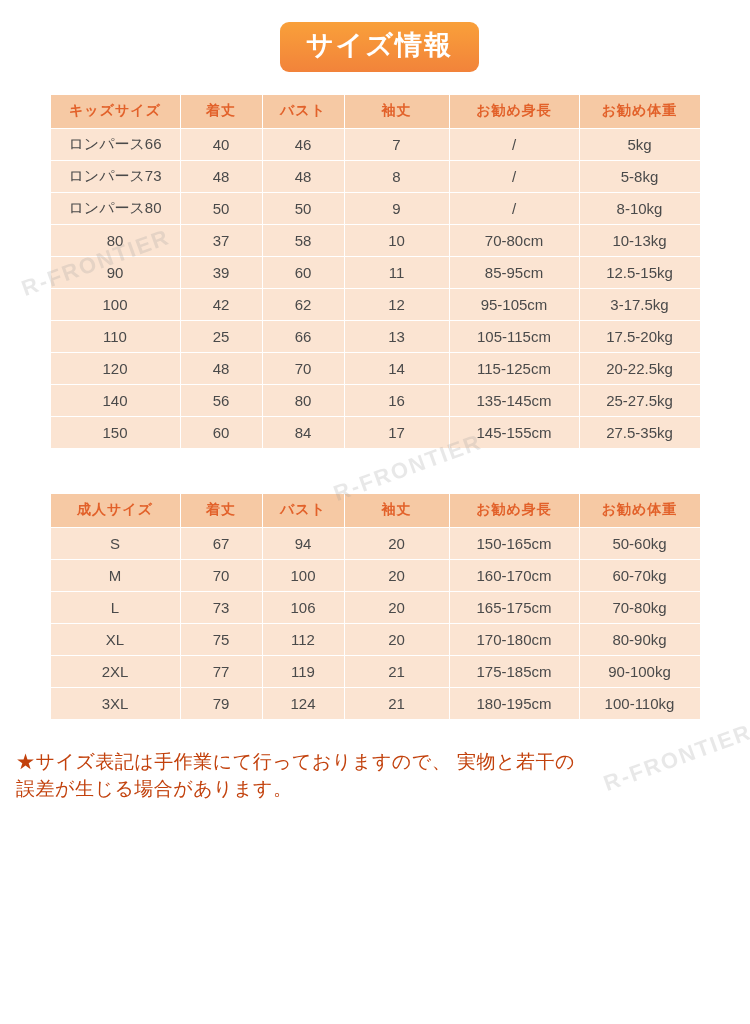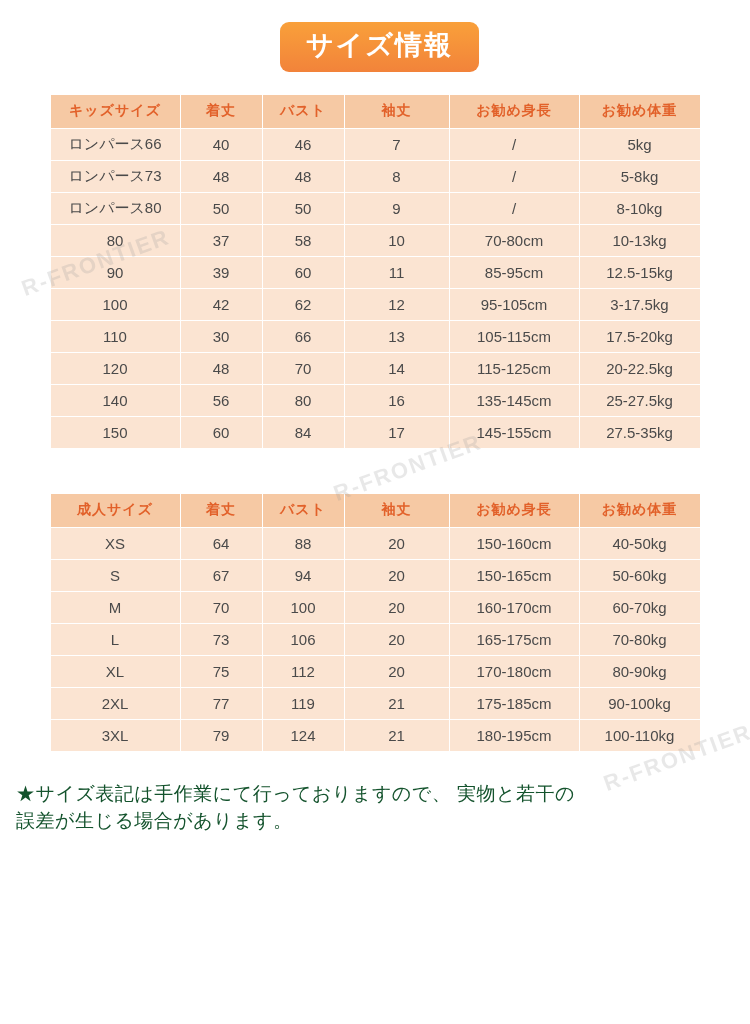--- a/index.html
+++ b/index.html
@@ -91,21 +91,21 @@
   .adult col.c5 { width: 121px; }
 
   .spacer-1 { height: 22px; }
   .spacer-2 { height: 44px; }
 
   
   .footnote {
     margin: 28px 16px 0 16px;
     font-size: 19px;
     line-height: 1.45;
-    color: #14532d;
+    color: #c2410c;
     letter-spacing: 0.5px;
   }
 
   
   .watermark {
     position: absolute;
     color: rgba(150, 150, 150, 0.22);
     font-size: 22px;
     font-weight: bold;
     letter-spacing: 2px;
@@ -197,21 +197,21 @@
         <tr>
           <td>100</td>
           <td>42</td>
           <td>62</td>
           <td>12</td>
           <td>95-105cm</td>
           <td>3-17.5kg</td>
         </tr>
         <tr>
           <td>110</td>
-          <td>30</td>
+          <td>25</td>
           <td>66</td>
           <td>13</td>
           <td>105-115cm</td>
           <td>17.5-20kg</td>
         </tr>
         <tr>
           <td>120</td>
           <td>48</td>
           <td>70</td>
           <td>14</td>
@@ -255,28 +255,20 @@
           <th>成人サイズ</th>
           <th>着丈</th>
           <th>バスト</th>
           <th>袖丈</th>
           <th>お勧め身長</th>
           <th>お勧め体重</th>
         </tr>
       </thead>
       <tbody>
         <tr>
-          <td>XS</td>
-          <td>64</td>
-          <td>88</td>
-          <td>20</td>
-          <td>150-160cm</td>
-          <td>40-50kg</td>
-        </tr>
-        <tr>
           <td>S</td>
           <td>67</td>
           <td>94</td>
           <td>20</td>
           <td>150-165cm</td>
           <td>50-60kg</td>
         </tr>
         <tr>
           <td>M</td>
           <td>70</td>

